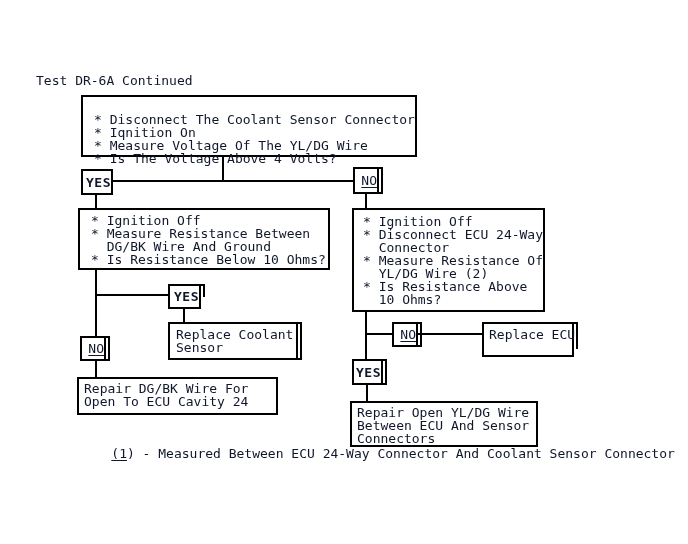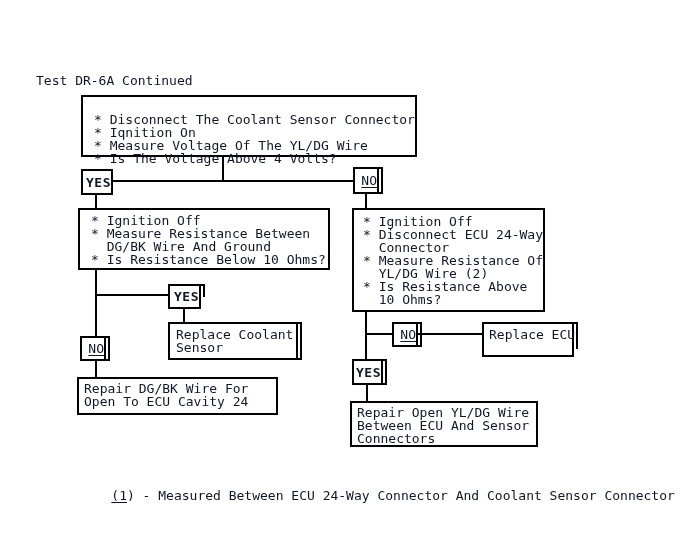--- a/index.html
+++ b/index.html
@@ -127,17 +127,17 @@
   </div>
 
   <div class="line" style="left:366px;top:385px;width:2px;height:16px;"></div>
 
   <div class="box" style="left:350px;top:401px;width:188px;height:46px;padding:3px 0 0 5px;">
     <div class="ln">Repair Open YL/DG Wire</div>
     <div class="ln">Between ECU And Sensor</div>
     <div class="ln">Connectors</div>
   </div>
 
-  <div class="footnote" style="left:80px;top:476px;">
+  <div class="footnote" style="left:80px;top:434px;">
     <span class="und">(1</span><span>) - Measured Between ECU 24-Way Connector And Coolant Sensor Connector</span>
   </div>
 
 </div>
 
 </body></html>

